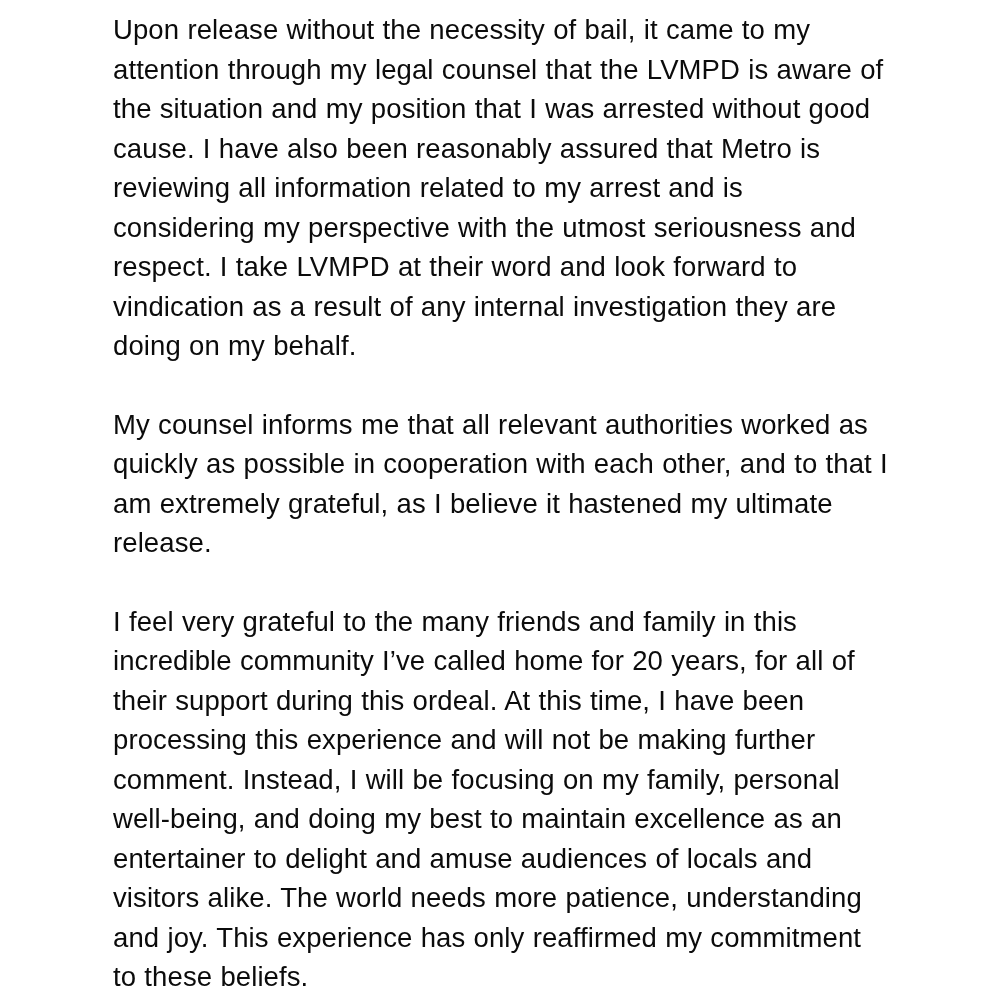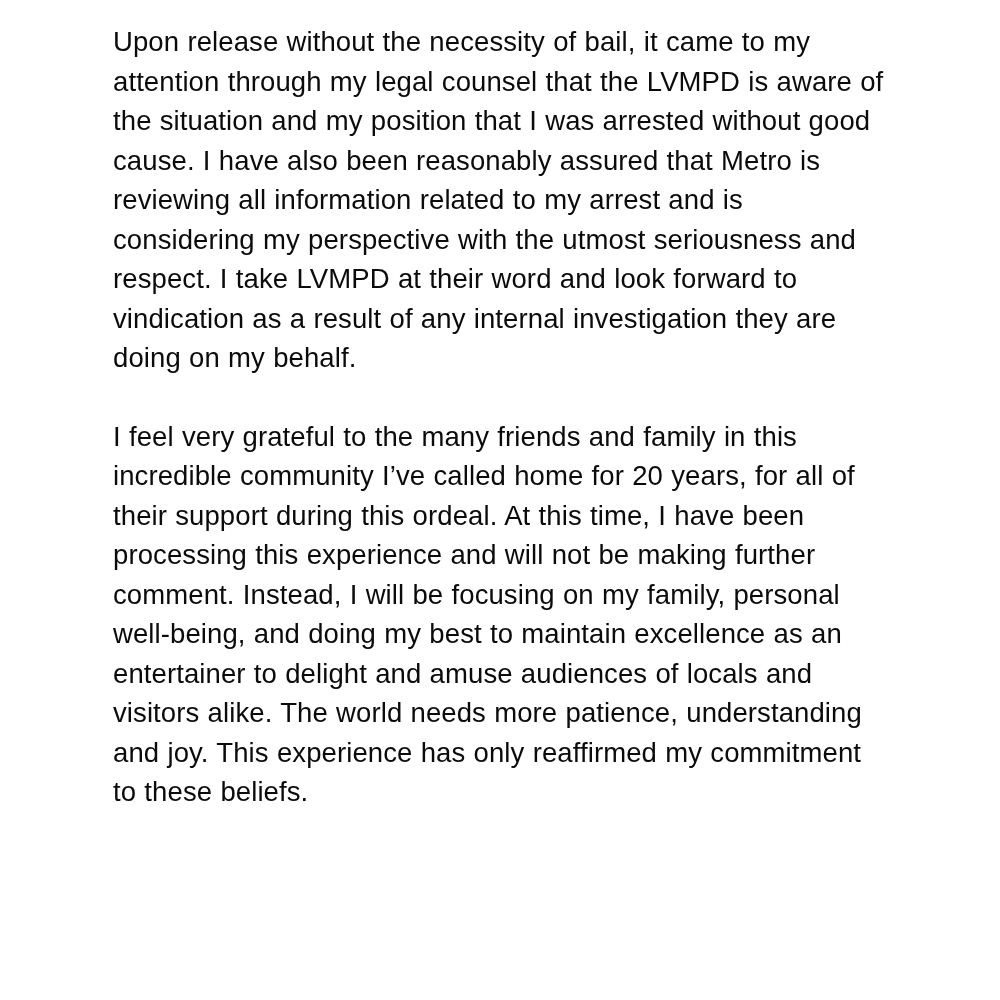--- a/index.html
+++ b/index.html
@@ -14,28 +14,29 @@
     font-family: "Liberation Sans", "DejaVu Sans", sans-serif;
   }
   .page {
     box-sizing: border-box;
     width: 1000px;
     height: 1000px;
     padding: 10px 110px 0 113px;
     background: #ffffff;
   }
   .page p {
-    margin: 12px 0 39px 0;
+    margin: 0 0 39px 0;
     font-size: 27.5px;
     line-height: 39.5px;
     color: #0b0b0b;
     letter-spacing: 0.1px;
     text-align: left;
     word-spacing: 0.5px;
   }
 </style>
 </head>
 <body>
 
 <div class="page">
   <p>Upon release without the necessity of bail, it came to my attention through my legal counsel that the LVMPD is aware of the situation and my position that I was arrested without good cause. I have also been reasonably assured that Metro is reviewing all information related to my arrest and is considering my perspective with the utmost seriousness and respect. I take LVMPD at their word and look forward to vindication as a result of any internal investigation they are doing on my behalf.</p>
+  <p>My counsel informs me that all relevant authorities worked as quickly as possible in cooperation with each other, and to that I am extremely grateful, as I believe it hastened my ultimate release.</p>
   <p>I feel very grateful to the many friends and family in this incredible community I’ve called home for 20 years, for all of their support during this ordeal. At this time, I have been processing this experience and will not be making further comment. Instead, I will be focusing on my family, personal well-being, and doing my best to maintain excellence as an entertainer to delight and amuse audiences of locals and visitors alike. The world needs more patience, understanding and joy. This experience has only reaffirmed my commitment to these beliefs.</p>
 </div>
 
 </body></html>

